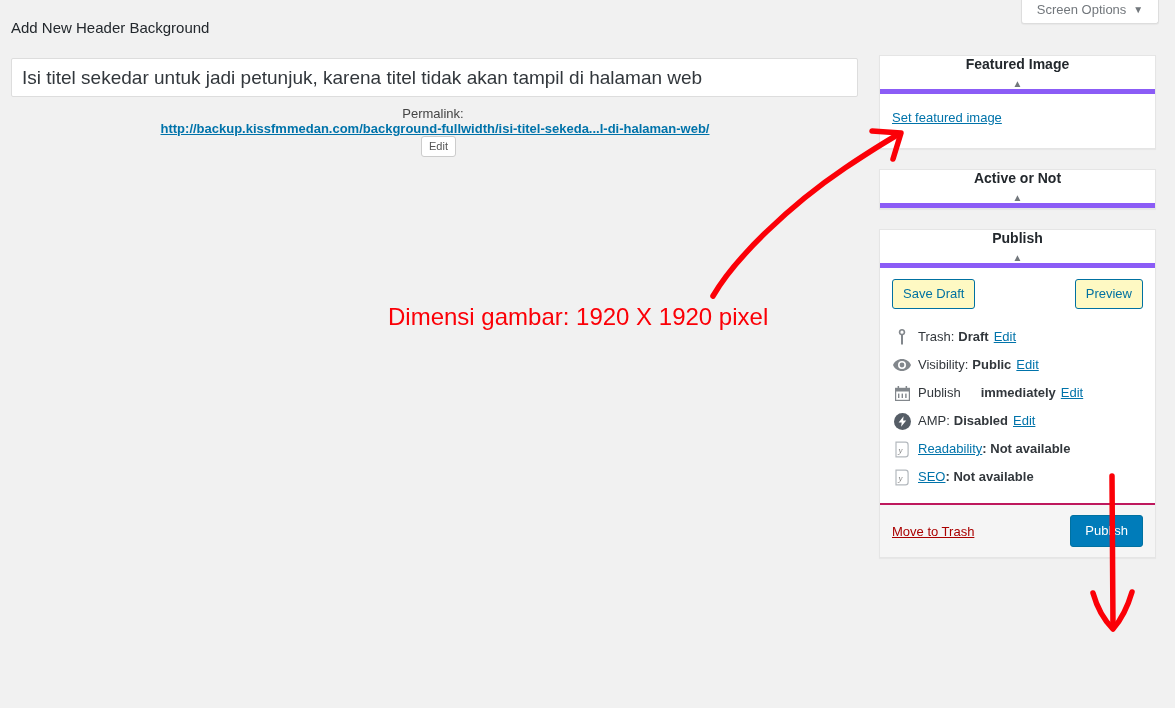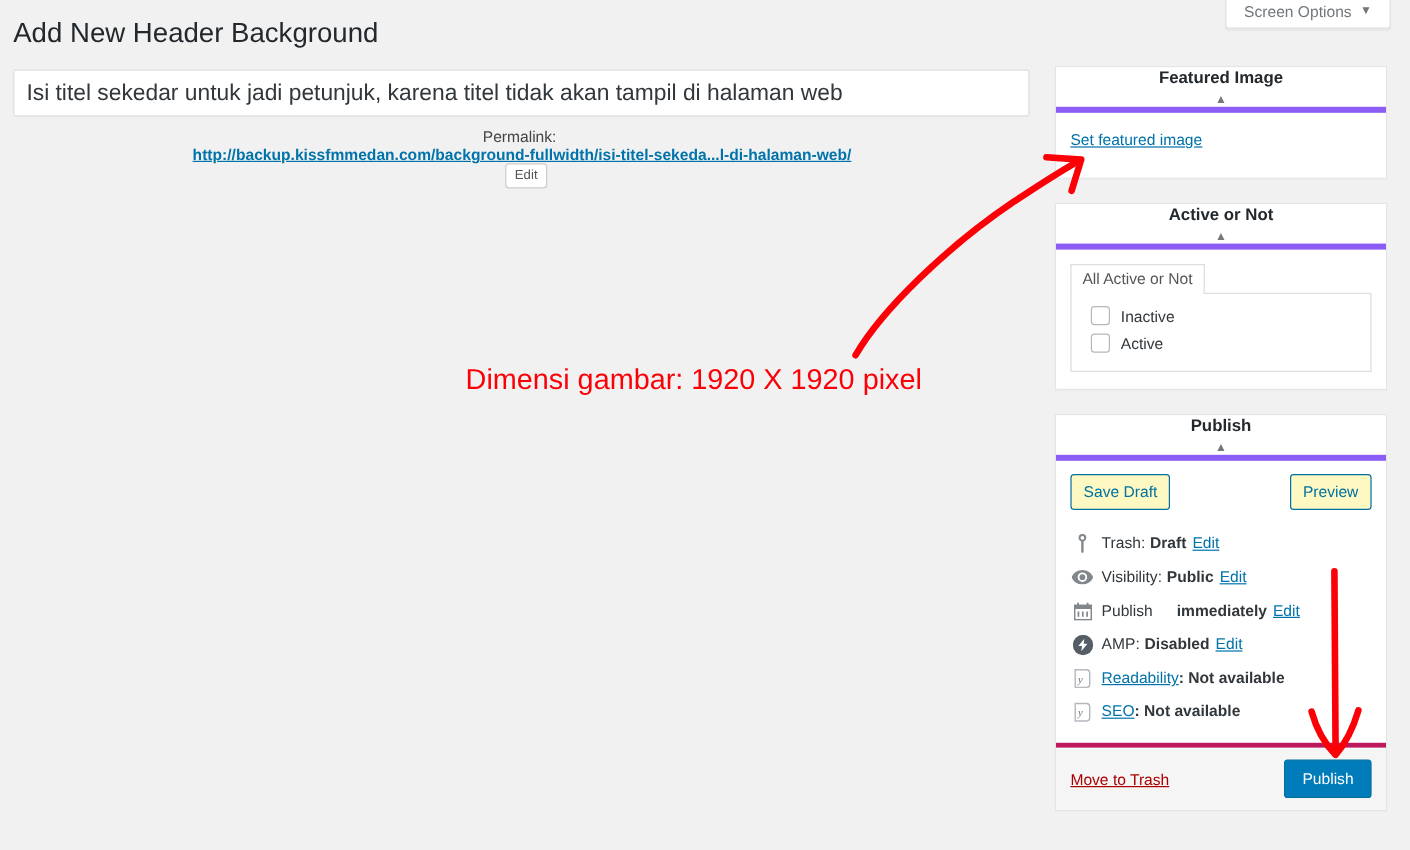--- a/index.html
+++ b/index.html
@@ -24,21 +24,21 @@
     display: flex; align-items: center; justify-content: center;
     font-size: 13px; color: #72777c;
     cursor: pointer;
     box-shadow: 0 1px 1px rgba(0,0,0,.04);
   }
   .screen-options-btn .caret { margin-left: 7px; font-size: 10px; }
 
   
   .main-col { position: absolute; left: 11px; top: 13px; width: 848px; }
   .page-title {
-    font-size: 23px; font-weight: 400; line-height: 29px;
+    font-size: 15px; font-weight: 400; line-height: 29px;
     color: #23282d; margin: 0 0 16px 0; padding: 0;
   }
   .title-input {
     display: block;
     width: 847px; height: 39px;
     padding: 3px 10px;
     font-size: 19px; line-height: 32px;
     font-family: "Liberation Sans", sans-serif;
     color: #32373c;
     background: #fff;
@@ -145,21 +145,21 @@
     color: #82878c;
   }
   .misc-row b { font-weight: bold; }
   .misc-edit {
     color: #0073aa; text-decoration: underline; cursor: pointer; margin-left: 5px;
   }
   .yoast-link { color: #0073aa; text-decoration: underline; cursor: pointer; }
 
   .publish-footer {
     display: flex; align-items: center; justify-content: space-between;
-    border-top: 4px solid #be185d;
+    border-top: 2px solid #be185d;
     background: #f5f5f5;
     padding: 10px 12px;
   }
   .trash-link {
     color: #a00; text-decoration: underline; font-size: 13px; cursor: pointer;
   }
   .btn-primary {
     font-family: "Liberation Sans", sans-serif;
     font-size: 13px; line-height: 28px; font-weight: 400;
     color: #fff; background: #007cba;
@@ -213,35 +213,20 @@
       </div>
       <div class="postbox-body" style="padding:14px 26px 22px 12px;">
         <span class="link-blue">Set featured image</span>
       </div>
     </div>
 
     <div class="postbox">
       <div class="postbox-header">
         <span class="postbox-title">Active or Not</span>
         <span class="toggle-arrow">▲</span>
-      </div>
-      <div class="postbox-body">
-        <div class="tax-tabs">
-          <span class="tax-tab">All Active or Not</span>
-        </div>
-        <div class="tax-panel">
-          <div class="checkbox-row">
-            <span class="cb"></span>
-            <span class="cb-label">Inactive</span>
-          </div>
-          <div class="checkbox-row">
-            <span class="cb"></span>
-            <span class="cb-label">Active</span>
-          </div>
-        </div>
       </div>
     </div>
 
     <div class="postbox">
       <div class="postbox-header">
         <span class="postbox-title">Publish</span>
         <span class="toggle-arrow">▲</span>
       </div>
 
       <div class="postbox-body" style="padding:11px 12px 8px 12px;">

